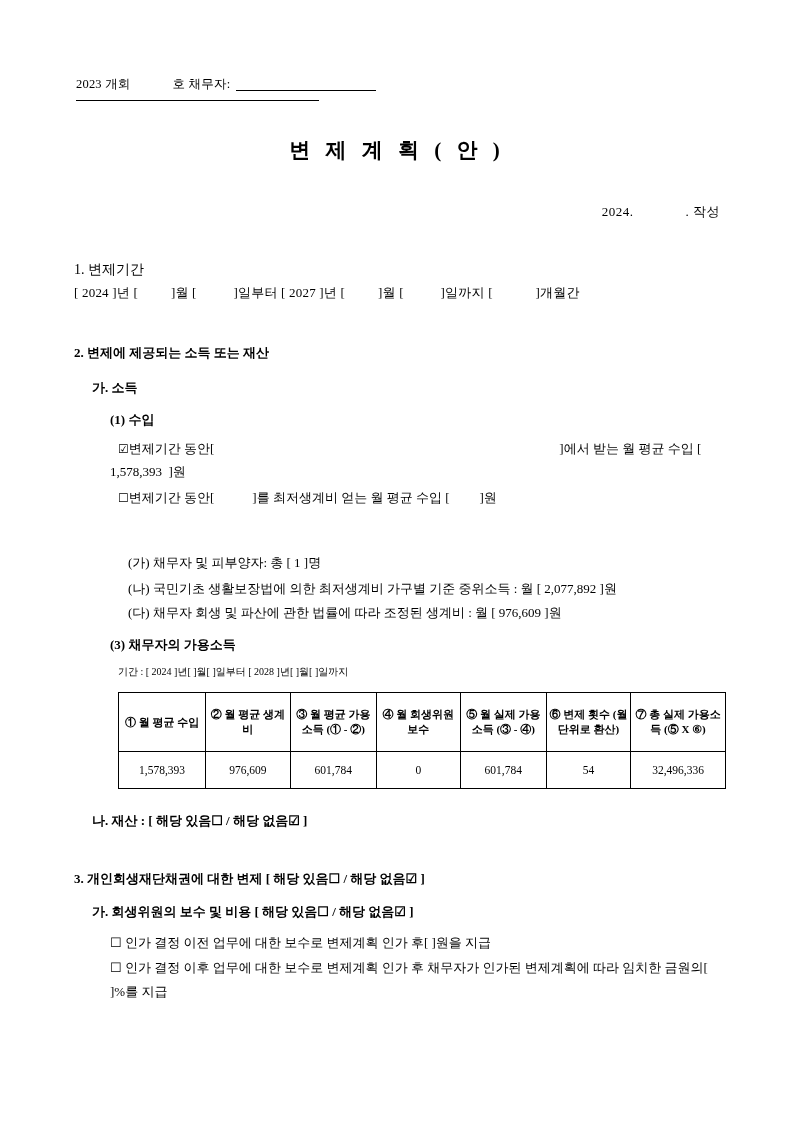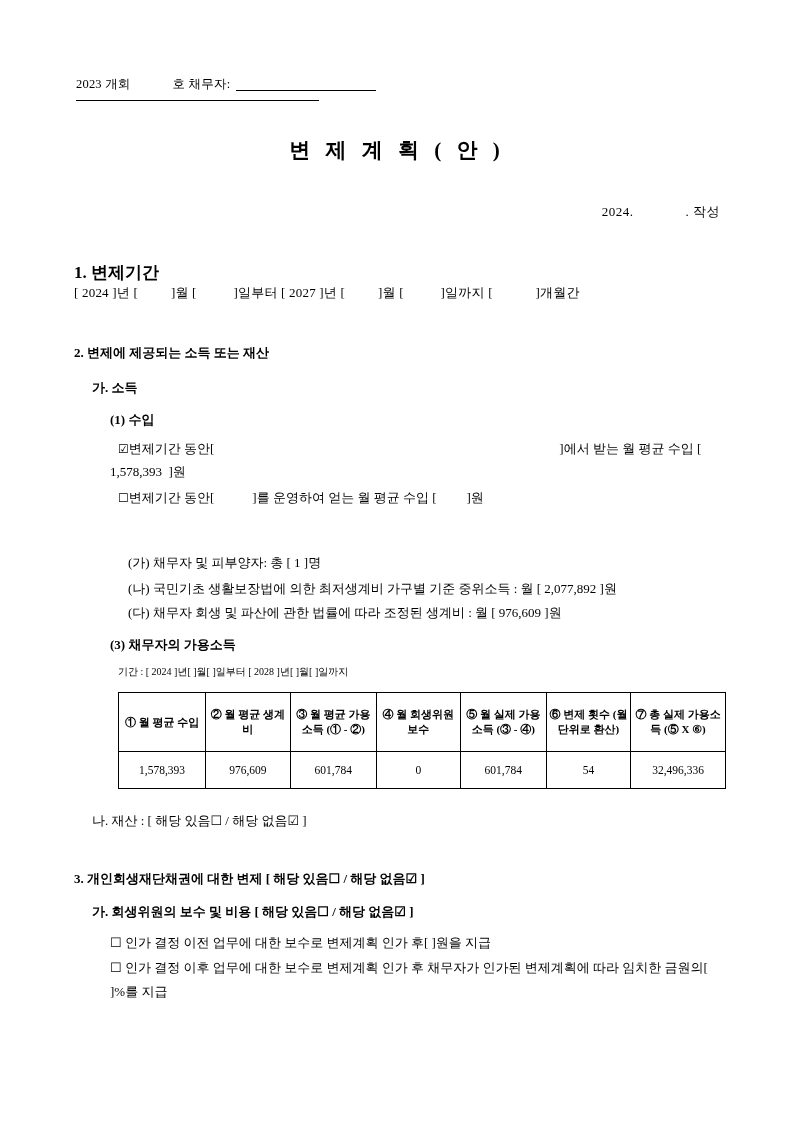--- a/index.html
+++ b/index.html
@@ -72,35 +72,35 @@
   }
   .date-line .gap {
     display: inline-block;
     width: 52px;
   }
   .sec {
     position: absolute;
     font-size: 13px;
     line-height: 1.75;
   }
-  .s1-title { top: 258px; left: 74px; font-weight: bold; font-size: 17px;}
+  .s1-title { top: 258px; left: 74px; font-weight: normal; font-size: 14px;}
   .s1-body  { top: 282px; left: 74px; font-size: 13px; letter-spacing: 0.2px;}
   .s2-title { top: 342px; left: 74px; font-weight: bold; font-size: 13px;}
   .s2-a     { top: 377px; left: 92px; font-weight: bold; font-size: 13px;}
   .s2-a-1   { top: 409px; left: 110px; font-weight: bold; font-size: 13px;}
   .chk-row1 { top: 438px; left: 118px; font-size: 13px; width: 620px;}
   .chk-row1b{ top: 461px; left: 110px; font-size: 13px;}
   .chk-row2 { top: 487px; left: 118px; font-size: 13px;}
   .s2-a-2   { top: 519px; left: 110px; font-weight: bold; font-size: 13px;}
   .s2-a-2a  { top: 552px; left: 128px; font-size: 13px;}
   .s2-a-2b  { top: 578px; left: 128px; font-size: 13px;}
   .s2-a-2c  { top: 602px; left: 128px; font-size: 13px;}
   .s2-a-3   { top: 634px; left: 110px; font-weight: bold; font-size: 13px;}
   .period   { top: 663px; left: 118px; font-size: 10px;}
-  .s2-b     { top: 810px; left: 92px; font-weight: normal; font-size: 13px;}
+  .s2-b     { top: 810px; left: 92px; font-weight: bold; font-size: 13px;}
   .s3-title { top: 868px; left: 74px; font-weight: bold; font-size: 13px;}
   .s3-a     { top: 901px; left: 92px; font-weight: bold; font-size: 13px;}
   .s3-a-c1  { top: 932px; left: 110px; font-size: 13px;}
   .s3-a-c2  { top: 956px; left: 110px; font-size: 13px; width: 600px; line-height: 1.85;}
 
   table.income {
     position: absolute;
     top: 692px;
     left: 118px;
     width: 608px;
@@ -168,21 +168,21 @@
   <div class="sec s2-a-1">(1) 수입</div>
 
   <div class="sec chk-row1">
     <span class="cb">☑</span><span>변제기간 동안[</span><span style="display:inline-block;width:345px"></span><span>]에서 받는 월 평균 수입 [</span>
   </div>
   <div class="sec chk-row1b">
     <span>1,578,393</span>&nbsp;&nbsp;<span>]원</span>
   </div>
 
   <div class="sec chk-row2">
-    <span class="cb">☐</span><span>변제기간 동안[</span><span style="display:inline-block;width:38px"></span><span>]를 운영하여 얻는 월 평균 수입 [</span><span style="display:inline-block;width:30px"></span><span>]원</span>
+    <span class="cb">☐</span><span>변제기간 동안[</span><span style="display:inline-block;width:38px"></span><span>]를 최저생계비 얻는 월 평균 수입 [</span><span style="display:inline-block;width:30px"></span><span>]원</span>
   </div>
 
   <div class="sec s2-a-2a">(가) 채무자 및 피부양자: 총 [  1  ]명</div>
   <div class="sec s2-a-2b">(나) 국민기초 생활보장법에 의한 최저생계비 가구별 기준 중위소득 : 월 [  2,077,892  ]원</div>
   <div class="sec s2-a-2c">(다) 채무자 회생 및 파산에 관한 법률에 따라 조정된 생계비 : 월 [  976,609  ]원</div>
 
   <div class="sec s2-a-3">(3) 채무자의 가용소득</div>
   <div class="sec period">기간 : [  2024  ]년[        ]월[        ]일부터 [  2028  ]년[        ]월[        ]일까지</div>
 
   <table class="income">

